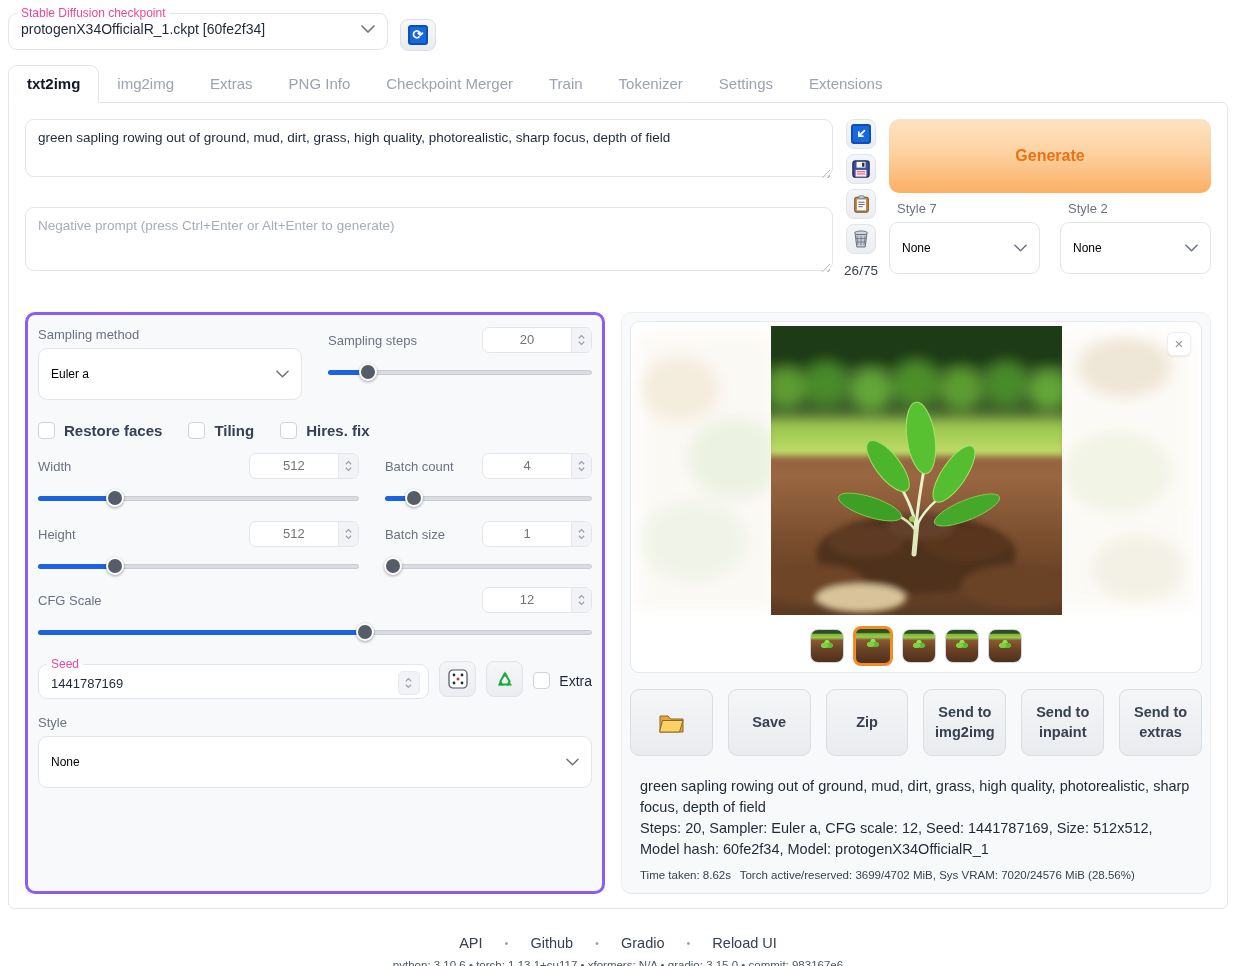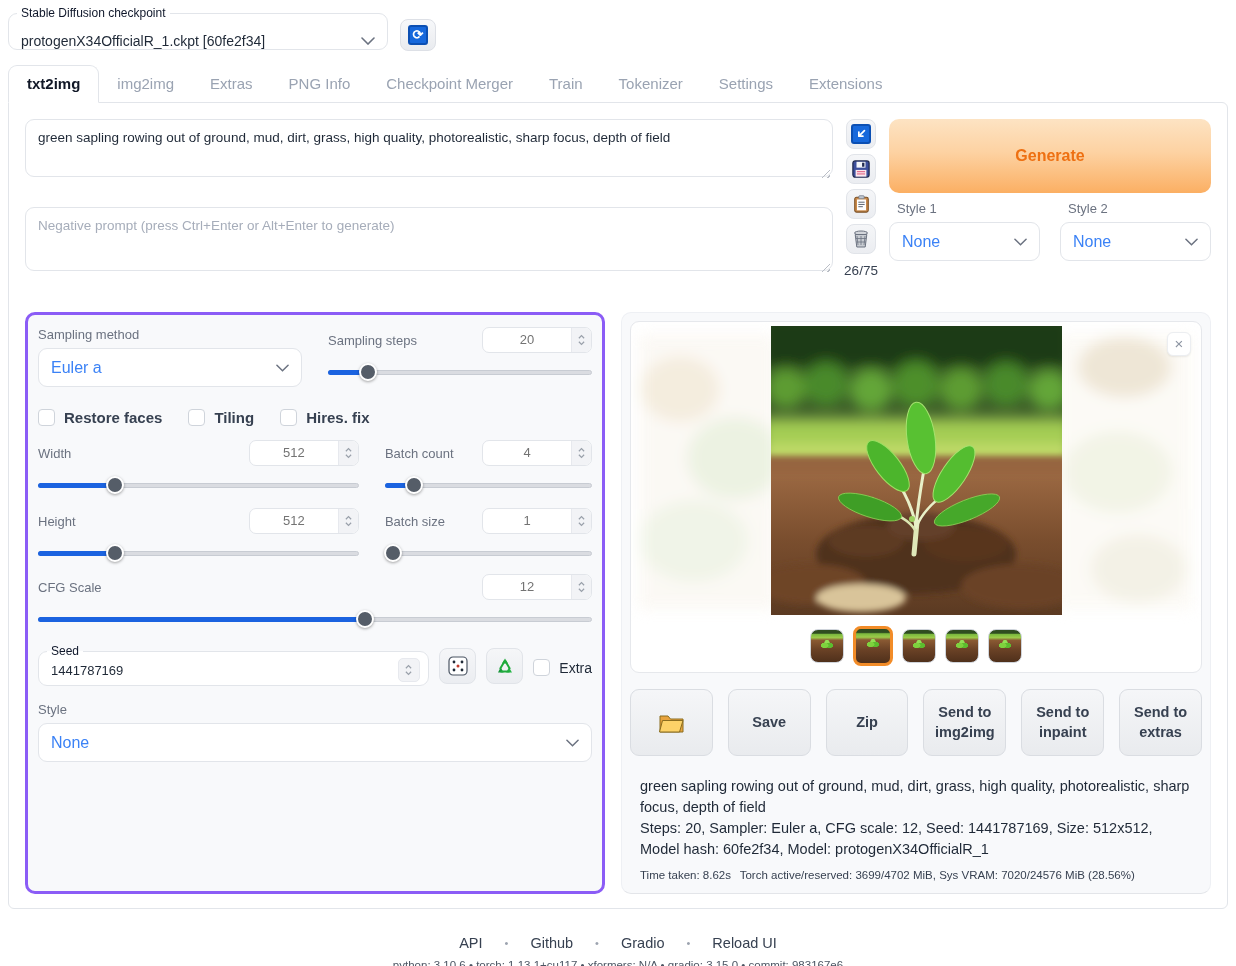--- a/index.html
+++ b/index.html
@@ -2,23 +2,23 @@
 <html><head>
 <meta charset="utf-8">
 <style>
   * { margin:0; padding:0; box-sizing:border-box; }
   body { font-family:"Liberation Sans", sans-serif; background:#fff; color:#111827; }
   .page { width:1236px; height:966px; background:#fff; overflow:hidden; position:relative; }
 
   
   .top-row { display:flex; gap:12px; padding:6px 8px 0 8px; align-items:flex-start; }
   fieldset.box { border:1px solid #e2e5ea; border-radius:9px; background:#fff; }
-  fieldset.box legend { font-size:12px; color:#0f172a; margin-left:8px; padding:0 4px; }
+  fieldset.box legend { font-size:12px; color:#ec4899; margin-left:8px; padding:0 4px; }
   .checkpoint { width:380px; height:44px; }
-  .checkpoint .dd-row { display:flex; justify-content:space-between; align-items:center; padding:1px 12px 6px 12px; cursor:pointer;margin-top:12px; }
+  .checkpoint .dd-row { display:flex; justify-content:space-between; align-items:center; padding:1px 12px 6px 12px; cursor:pointer; }
   .checkpoint .dd-val { font-size:14px; color:#1f2937; }
   .sq-btn { width:36px; height:32px; margin-top:13px; border:1px solid #dde0e6; border-radius:8px;
             background:linear-gradient(180deg,#f7f8fa,#e9ebef); display:flex; align-items:center; justify-content:center; cursor:pointer; }
   .refresh-glyph { width:20px; height:20px; background:#1668dc; border:2px solid #0b4fb3; border-radius:3px;
                    color:#fff; font-size:13px; line-height:16px; text-align:center; font-weight:bold; }
 
   
   .tabbar { display:flex; margin:14px 8px 0 8px; align-items:flex-end; position:relative; z-index:2; }
   .tab { padding:9px 18px 10px 18px; font-size:15px; color:#9aa3b2; cursor:pointer; white-space:nowrap; }
   .tab.active { border:1px solid #e2e5ea; border-bottom:1px solid #fff; border-radius:9px 9px 0 0;
@@ -43,22 +43,22 @@
   .arrow-chip { width:20px; height:20px; background:#1668dc; border:2px solid #0b4fb3; border-radius:3px; display:flex; align-items:center; justify-content:center; }
   .token-counter { font-size:13.5px; color:#374151; margin-top:4px; }
 
   .gen-col { width:322px; }
   .generate-btn { width:100%; height:74px; border:none; border-radius:10px; cursor:pointer;
                   background:linear-gradient(180deg,#fde3c3 0%,#fdd2a2 45%,#fbaf63 100%);
                   font-family:"Liberation Sans",sans-serif; font-size:16px; font-weight:bold; color:#ee7012; }
   .styles-row { display:flex; gap:20px; margin-top:6px; }
   .style-box { flex:1; }
   .small-label { font-size:13px; color:#6b7280; margin:2px 0 6px 8px; }
-  .select { background:#fff; border:1px solid #e2e5ea; border-radius:9px; height:39px; display:flex; align-items:center;
-            justify-content:space-between; padding:0 12px; font-size:16px; color:#3b82f6; cursor:pointer; }
+  .select { background:#fff; border:1px solid #e2e5ea; border-radius:9px; height:52px; display:flex; align-items:center;
+            justify-content:space-between; padding:0 12px; font-size:12px; color:#000000; cursor:pointer; }
 
   
   .params-row { display:flex; gap:16px; margin-top:34px; }
   .panel-left { width:580px; background:#f8f9fb; border:3px solid #8b5cf6; border-radius:10px; padding:12px 10px; }
   .panel-right { flex:1; background:#f8f9fb; border:1px solid #eef0f4; border-bottom:1px solid #e3e5e9; border-radius:10px; padding:8px 8px 12px 8px; }
 
   .row-2col { display:flex; gap:26px; }
   .col-half { flex:1; min-width:0; }
   .lbl { font-size:13px; color:#6b7280; margin-bottom:6px; }
   .lbl-row { display:flex; justify-content:space-between; align-items:center; height:26px; }
@@ -217,21 +217,21 @@
             <path d="M4 6l1 9M8 6v9M12 6l-1 9M3 8.5h10M3.4 12h9.2" stroke="#6b7280" stroke-width="0.8" fill="none"></path>
           </svg>
         </div>
         <div class="token-counter">26/75</div>
       </div>
 
       <div class="gen-col">
         <button class="generate-btn">Generate</button>
         <div class="styles-row">
           <div class="style-box">
-            <div class="small-label">Style 1</div>
+            <div class="small-label">Style 7</div>
             <div class="select">
               <span>None</span>
               <svg class="chev" width="13" height="8" viewBox="0 0 14 8">
                   <path d="M1 1l6 6 6-6" stroke="#6b7280" stroke-width="1.6" fill="none" stroke-linecap="round"></path>
                 </svg>
             </div>
           </div>
           <div class="style-box">
             <div class="small-label">Style 2</div>
             <div class="select">

